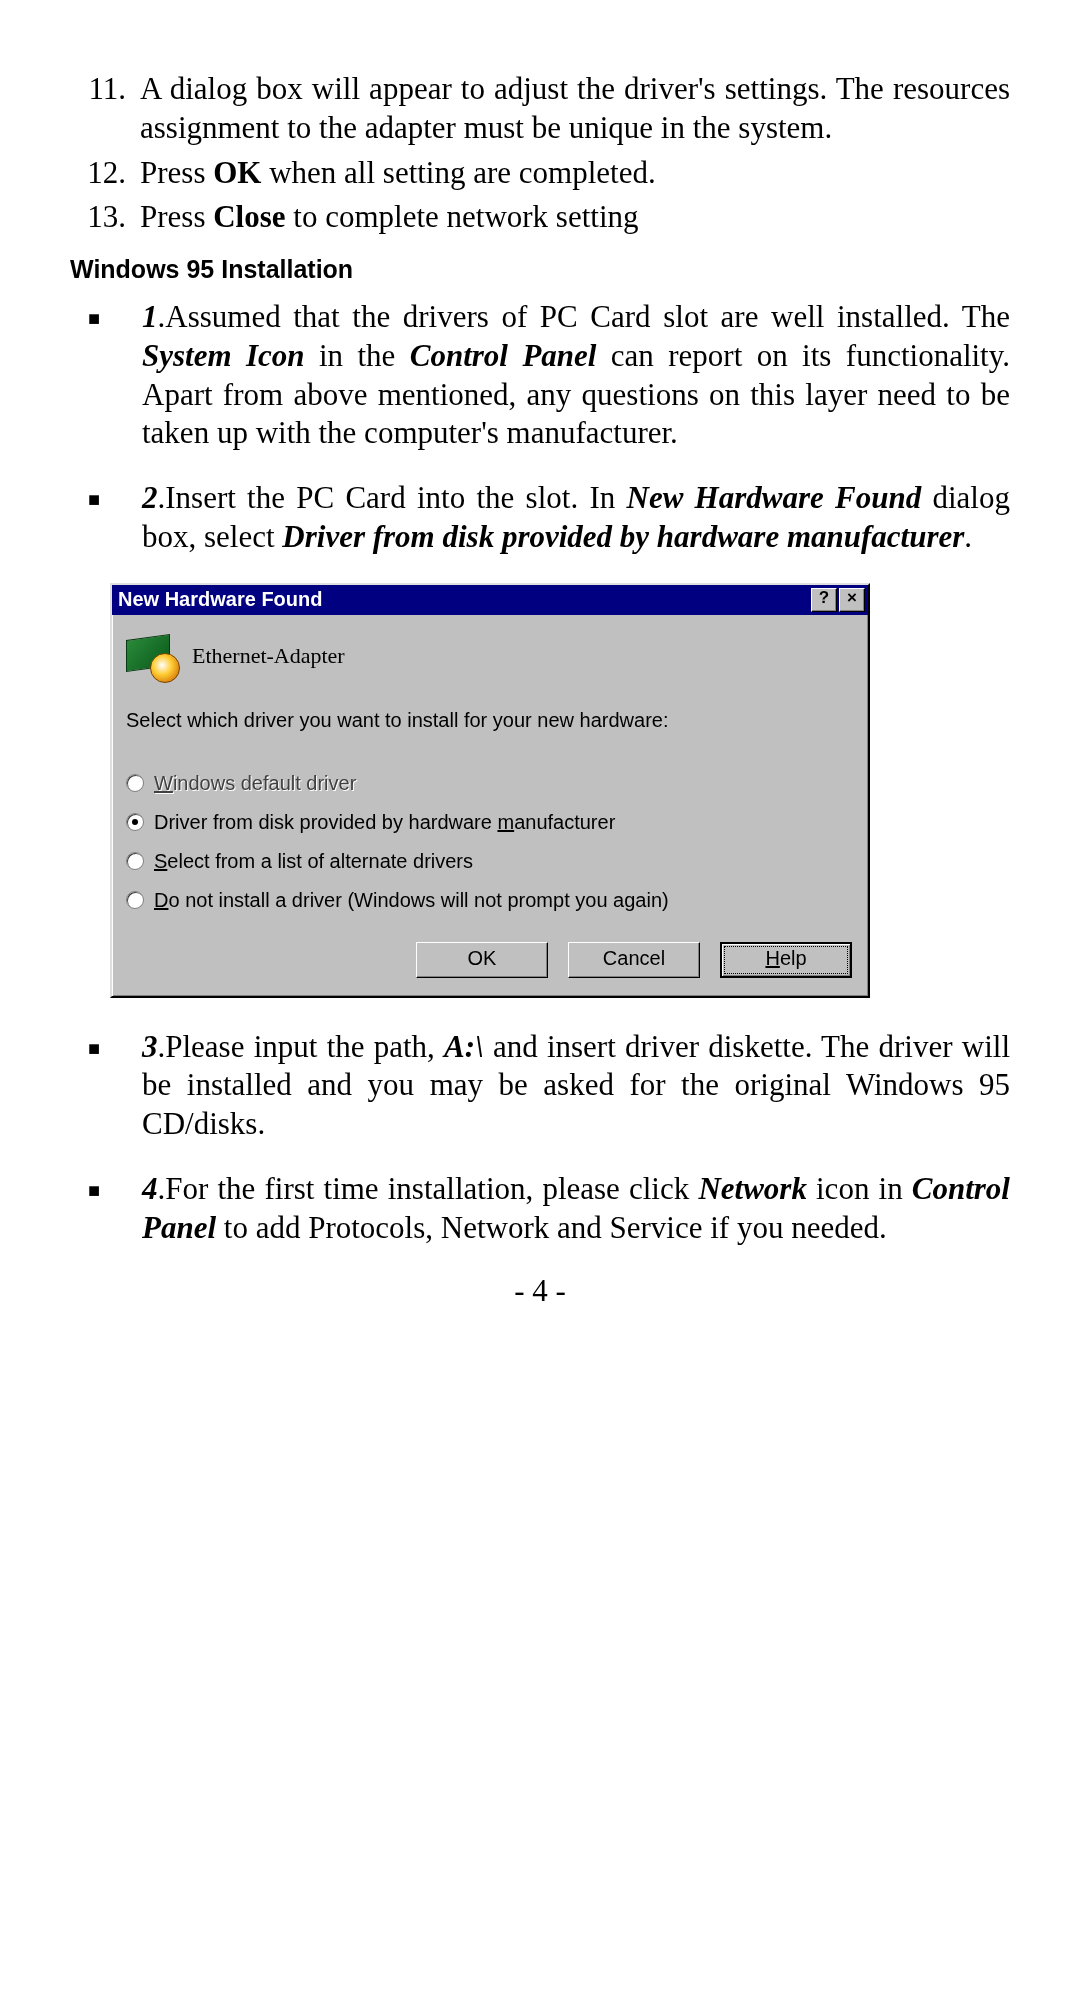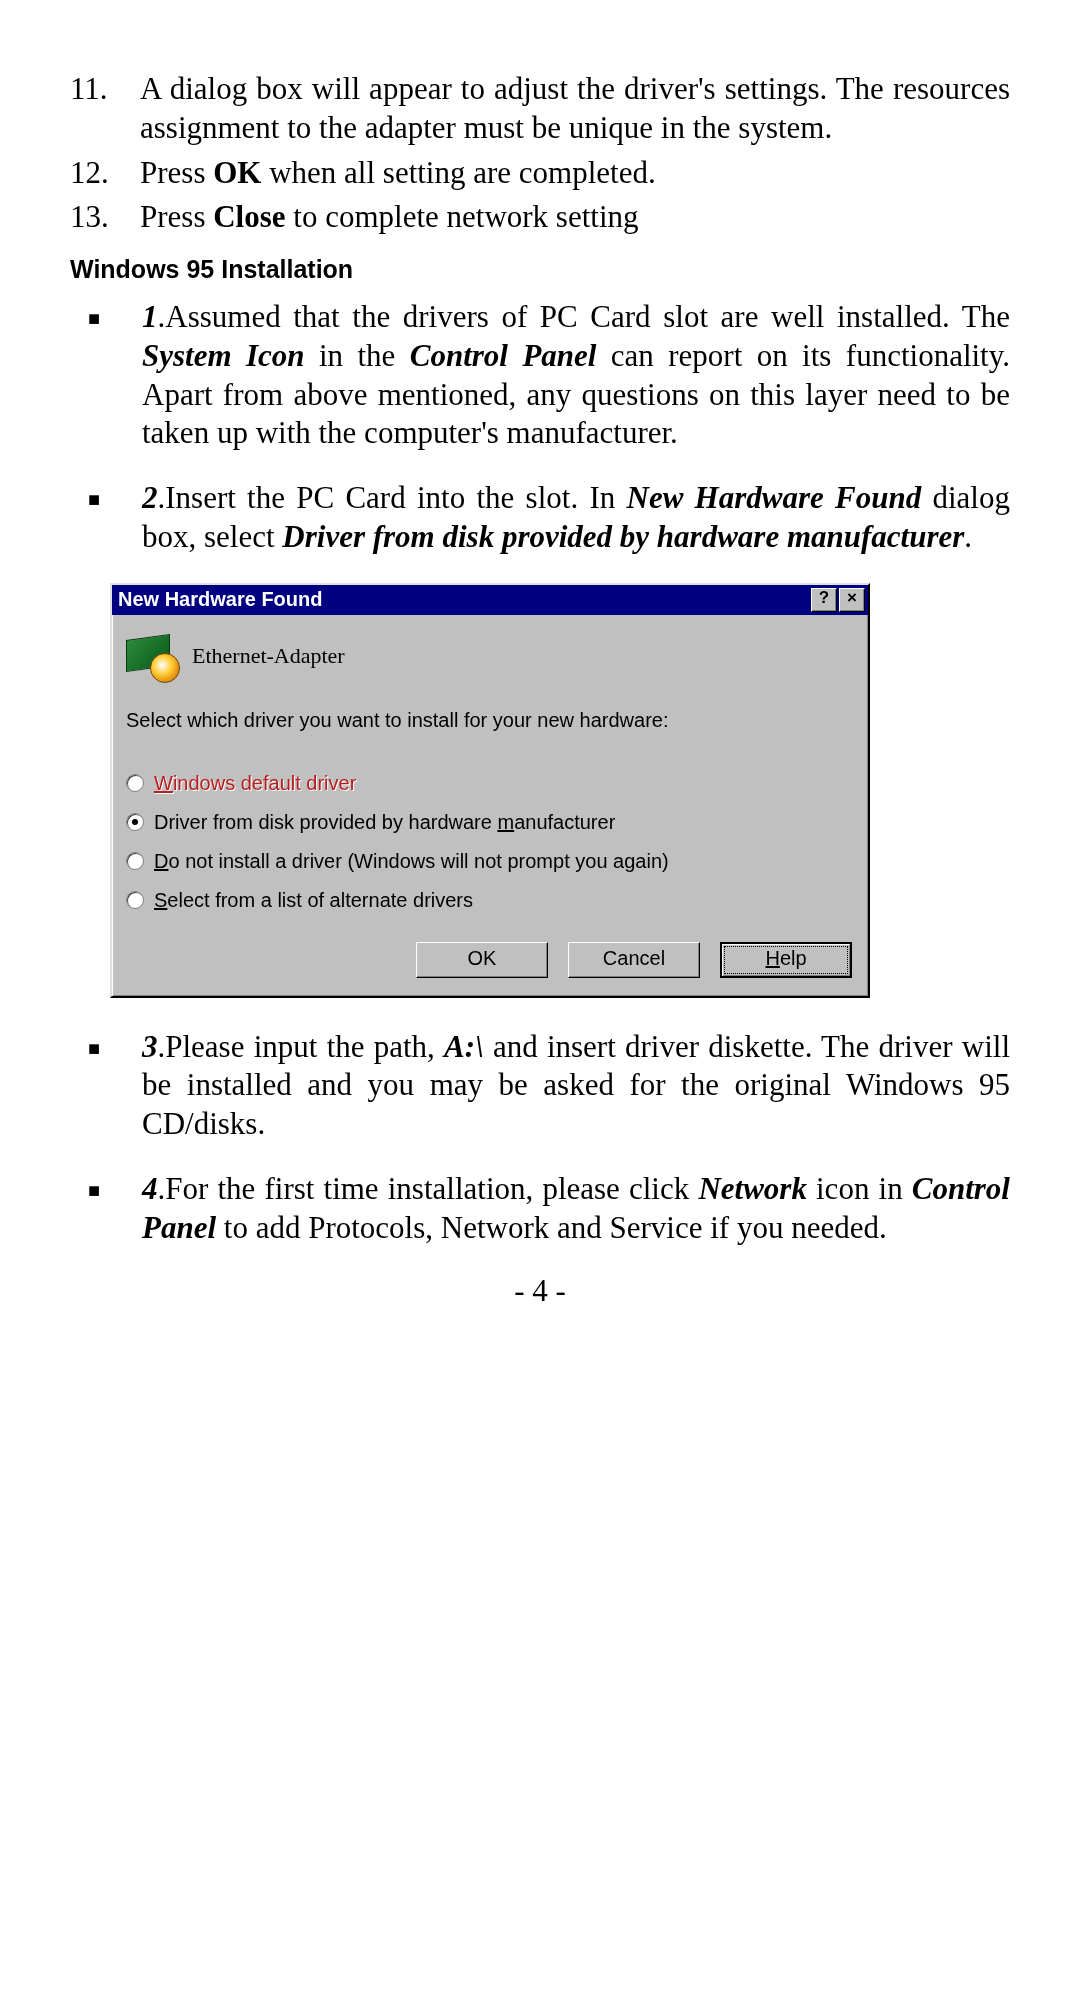--- a/index.html
+++ b/index.html
@@ -17,21 +17,21 @@
   .ol-item {
     display: flex;
     font-size: 31px;
     line-height: 1.25;
     margin-bottom: 6px;
     text-align: justify;
   }
   .ol-num {
     min-width: 56px;
     padding-right: 14px;
-    text-align: left;
+    text-align: right;
   }
   .ol-body { flex: 1; }
   .bold { font-weight: bold; }
   .bital { font-weight: bold; font-style: italic; }
   .section-heading {
     font-family: Arial, Helvetica, sans-serif;
     font-weight: bold;
     font-size: 25px;
     margin: 18px 0 14px 0;
   }
@@ -138,21 +138,21 @@
   .radio {
     width:16px; height:16px; border-radius:50%;
     background:#ffffff;
     border:1px solid #808080;
     box-shadow: inset 1px 1px 0 #404040, inset -1px -1px 0 #ffffff;
     display:flex; align-items:center; justify-content:center;
   }
   .radio.sel::after {
     content:""; width:6px; height:6px; border-radius:50%; background:#000000;
   }
-  .radio-label.dis { color:#b91c1c; text-shadow: 1px 1px 0 #ffffff; }
+  .radio-label.dis { color:#404040; text-shadow: 1px 1px 0 #ffffff; }
   .underline { text-decoration: underline; }
   .btnrow {
     display:flex; justify-content:flex-end; gap:20px;
     margin-top: 30px;
     padding-right: 2px;
   }
   .btn95 {
     width: 130px;
     height: 34px;
     background:#c0c0c0;
@@ -239,28 +239,28 @@
         <div class="radio-row">
           <div class="radio sel"></div>
           <div class="radio-label">
             <span>Driver from disk provided by hardware </span><span class="underline">m</span><span>anufacturer</span>
           </div>
         </div>
 
         <div class="radio-row">
           <div class="radio"></div>
           <div class="radio-label">
-            <span class="underline">D</span><span>o not install a driver (Windows will not prompt you again)</span>
+            <span class="underline">S</span><span>elect from a list of alternate drivers</span>
           </div>
         </div>
 
         <div class="radio-row">
           <div class="radio"></div>
           <div class="radio-label">
-            <span class="underline">S</span><span>elect from a list of alternate drivers</span>
+            <span class="underline">D</span><span>o not install a driver (Windows will not prompt you again)</span>
           </div>
         </div>
 
         <div class="btnrow">
           <div class="btn95">OK</div>
           <div class="btn95">Cancel</div>
           <div class="btn95 default">
             <span class="underline">H</span><span>elp</span>
           </div>
         </div>

